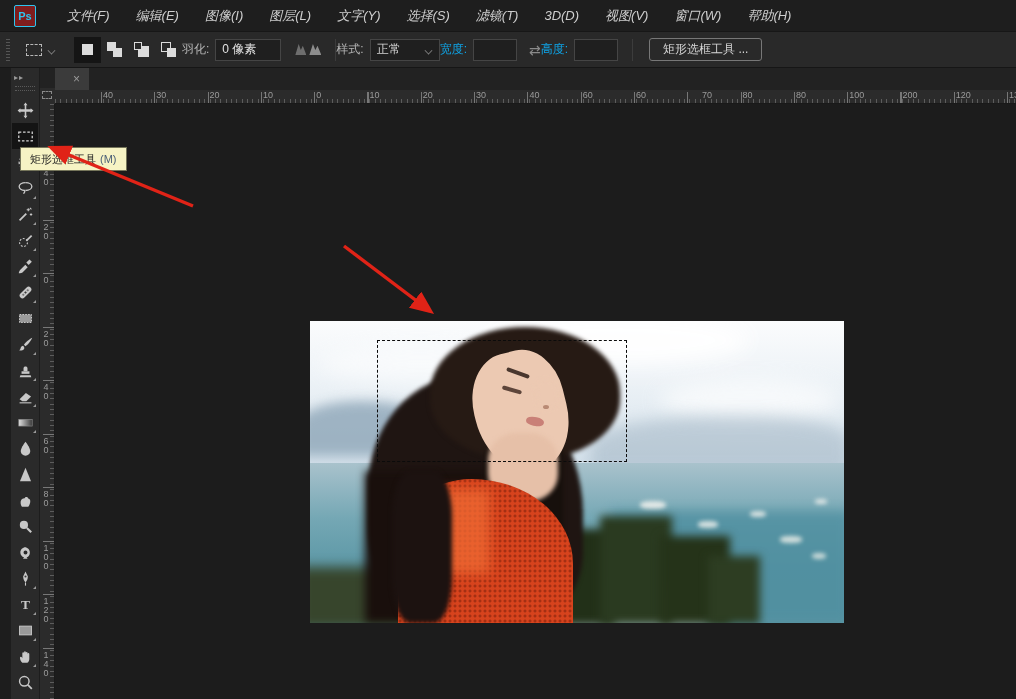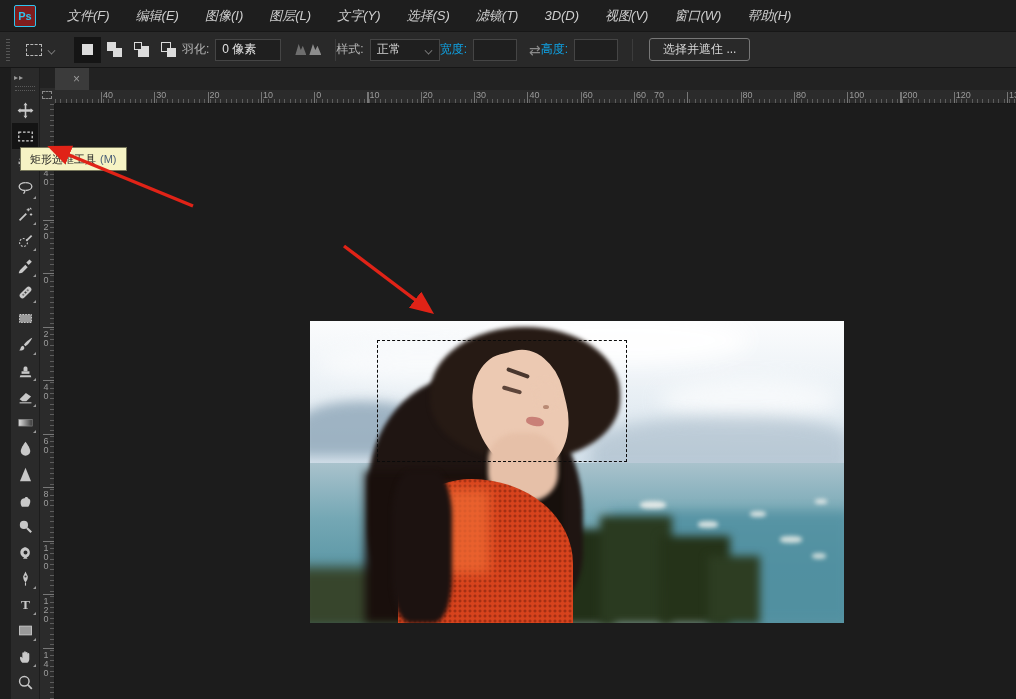--- a/index.html
+++ b/index.html
@@ -174,21 +174,21 @@
     <div class="style-select">
       <span>正常</span>
       <span class="chev"></span>
     </div>
     <span class="opt-label dim">宽度:</span>
     <input class="opt-input small" value="" style="">
     <span class="swap-icon">⇄</span>
     <span class="opt-label dim">高度:</span>
     <input class="opt-input small" value="" style="">
     <span class="vdiv"></span>
-    <button class="select-mask-btn">选择并遮住 ...</button>
+    <button class="select-mask-btn">矩形选框工具 ...</button>
   </div>
 
   <div class="toolbar">
     <div class="tb-head">▸▸</div>
     <div class="tb-grip"></div>
     <div>
         <div class="tool">
           <svg viewBox="0 0 24 24" width="19" height="19">
             <path d="M12 2 L14.5 5.5 H13 V10.5 H18.5 V9 L22 12 L18.5 15 V13.5 H13 V18.5 H14.5 L12 22 L9.5 18.5 H11 V13.5 H5.5 V15 L2 12 L5.5 9 V10.5 H11 V5.5 H9.5 Z" fill="#c8c8c8"></path>
           </svg>
@@ -346,21 +346,21 @@
         <span class="hlab" style="left: 99.3px;">30</span>
         <span class="hlab" style="left: 152.6px;">20</span>
         <span class="hlab" style="left: 205.9px;">10</span>
         <span class="hlab" style="left: 259.2px;">0</span>
         <span class="hlab" style="left: 312.5px;">10</span>
         <span class="hlab" style="left: 365.8px;">20</span>
         <span class="hlab" style="left: 419.1px;">30</span>
         <span class="hlab" style="left: 472.4px;">40</span>
         <span class="hlab" style="left: 525.7px;">60</span>
         <span class="hlab" style="left: 579px;">60</span>
-        <span class="hlab" style="left: 597px;">70</span>
+        <span class="hlab" style="left: 645px;">70</span>
         <span class="hlab" style="left: 685.6px;">80</span>
         <span class="hlab" style="left: 738.9px;">80</span>
         <span class="hlab" style="left: 792.2px;">100</span>
         <span class="hlab" style="left: 845.5px;">200</span>
         <span class="hlab" style="left: 898.8px;">120</span>
         <span class="hlab" style="left: 952.1px;">130</span>
       </div>
   </div>
   <div class="ruler-v">
     <div class="ticks-minor"></div>

